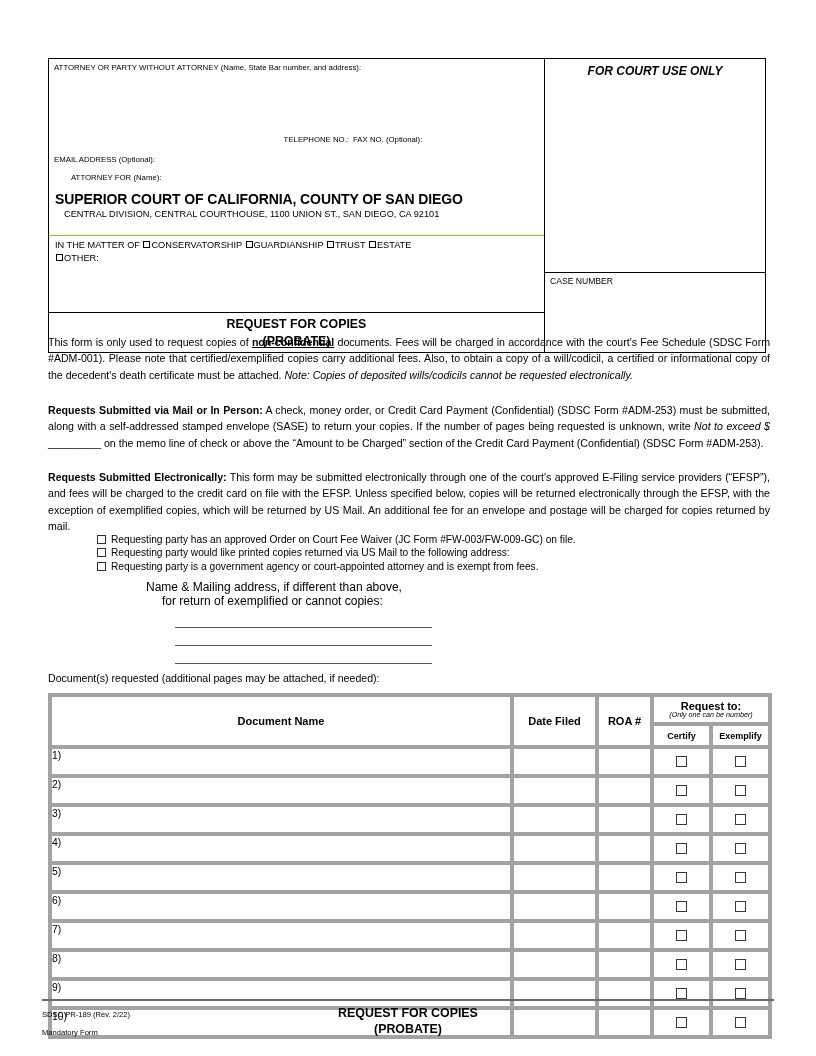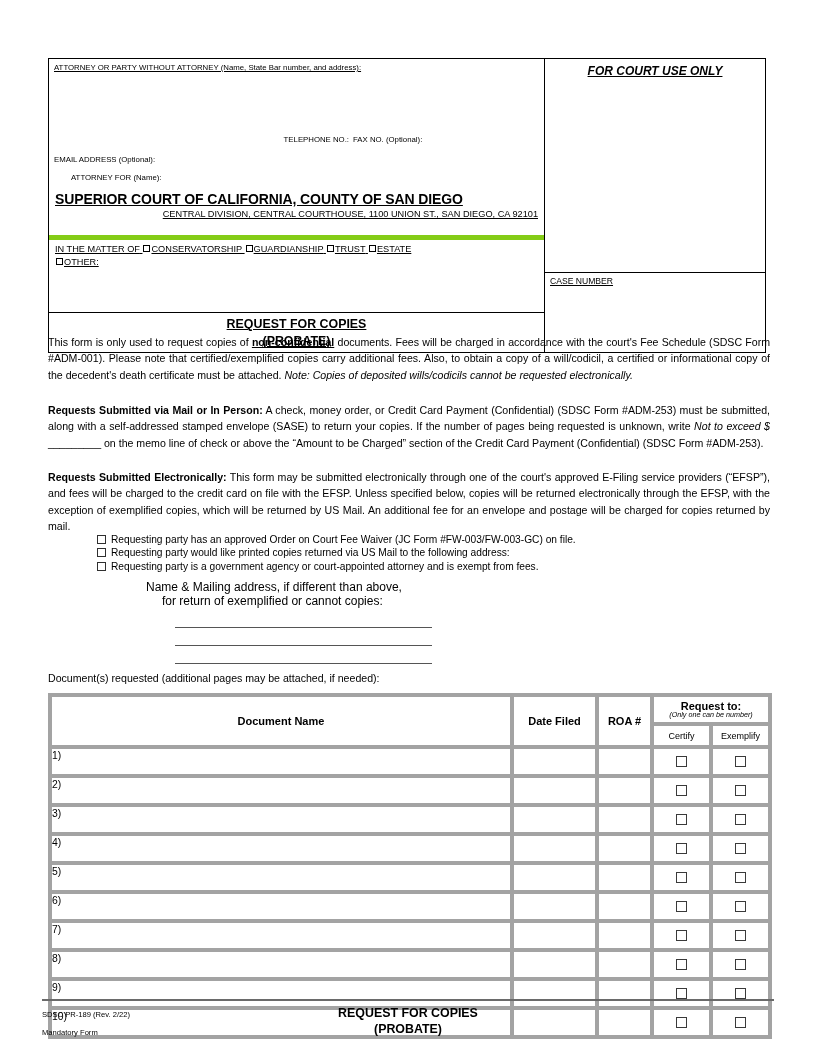--- a/index.html
+++ b/index.html
@@ -23,21 +23,20 @@
   }
 
   
   .caption {
     position: absolute;
     left: 48px;
     top: 58px;
     width: 718px;
     border: 1px solid #000;
     box-sizing: border-box;
-    text-decoration: underline;
   }
   .cap-row { display: flex; }
   .cap-left {
     box-sizing: border-box;
     width: 496px;
     border-right: 1px solid #000;
   }
   .cap-right {
     box-sizing: border-box;
     flex: 1;
@@ -90,28 +89,27 @@
   }
   .court-name {
     font-size: 14px;
     font-weight: bold;
     letter-spacing: -0.1px;
   }
   .court-addr {
     font-size: 9.2px;
     padding-left: 9px;
     margin-top: 2px;
-    text-align: right;
   }
   .matter-block {
     box-sizing: border-box;
     padding: 4px 6px 5px 6px;
     height: 37px;
     font-size: 9.2px;
-    border-top: 5px solid #84cc16;
+    border-top: 1px solid #84cc16;
   }
   .matter-line2 { margin-top: 3px; }
   .title-block {
     box-sizing: border-box;
     height: 40px;
     border-top: 1px solid #000;
     display: flex;
     flex-direction: column;
     justify-content: center;
     align-items: center;
@@ -224,21 +222,21 @@
   }
   .req-sub {
     font-size: 7.2px;
     font-style: italic;
     font-weight: normal;
     display: block;
     margin-top: -2px;
   }
   th.h-certify, th.h-exempl {
     font-size: 9px;
-    font-weight: normal;
+    font-weight: bold;
     height: 19px;
   }
   td.c-doc {
     height: 25px;
     font-size: 10.4px;
     padding: 0 0 0 5px;
     vertical-align: top;
   }
   td.c-plain { height: 25px; }
   td.c-chk { height: 25px; text-align: center; vertical-align: middle; }
@@ -348,21 +346,21 @@
   <div class="para" style="top:402px;">
     <span class="bd">Requests Submitted via Mail or In Person:</span><span> A check, money order, or Credit Card Payment (Confidential) (SDSC Form #ADM-253) must be submitted, along with a self-addressed stamped envelope (SASE) to return your copies. If the number of pages being requested is unknown, write </span><span class="it">Not to exceed $</span> <span>_________</span><span> on the memo line of check or above the “Amount to be Charged” section of the Credit Card Payment (Confidential) (SDSC Form #ADM-253).</span>
   </div>
 
   <div class="para" style="top:469px;">
     <span class="bd">Requests Submitted Electronically:</span><span> This form may be submitted electronically through one of the court's approved E-Filing service providers (“EFSP”), and fees will be charged to the credit card on file with the EFSP. Unless specified below, copies will be returned electronically through the EFSP, with the exception of exemplified copies, which will be returned by US Mail.  An additional fee for an envelope and postage will be charged for copies returned by mail.</span>
   </div>
 
   <div class="opts">
     <div class="opt-row">
-      <span class="cb-big"></span><span>Requesting party has an approved Order on Court Fee Waiver (JC Form #FW-003/FW-003-GC) on file.</span>
+      <span class="cb-big"></span><span>Requesting party has an approved Order on Court Fee Waiver (JC Form #FW-003/FW-009-GC) on file.</span>
     </div>
     <div class="opt-row">
       <span class="cb-big"></span><span>Requesting party would like printed copies returned via US Mail to the following address:</span>
     </div>
     <div class="opt-row">
       <span class="cb-big"></span><span>Requesting party is a government agency or court-appointed attorney and is exempt from fees.</span>
     </div>
   </div>
 
   <div class="addr-note">

